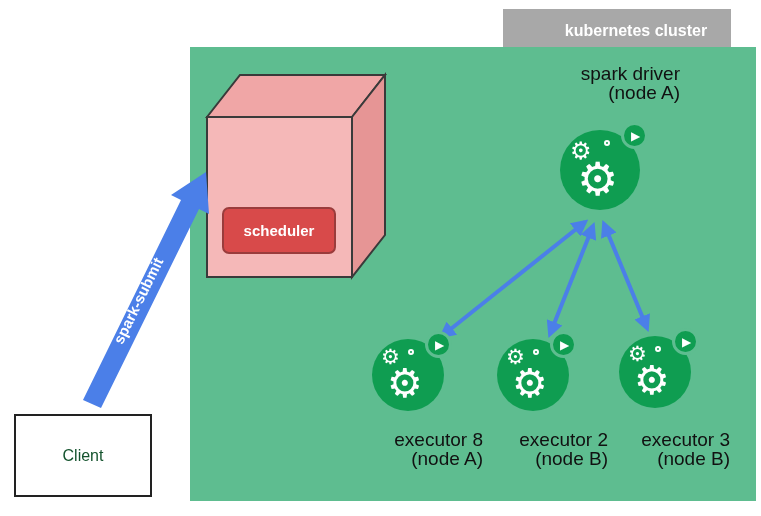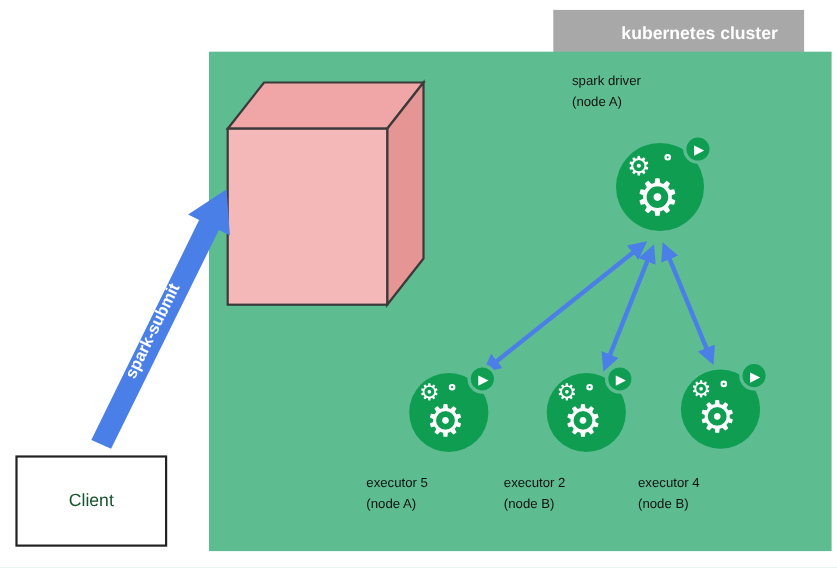--- a/index.html
+++ b/index.html
@@ -105,22 +105,22 @@
     color: #ffffff;
     font-style: normal;
     font-size: 12px;
     margin-left: 2px;
     font-family: "DejaVu Sans", sans-serif;
     line-height: 1;
   }
   
   .node-label {
     position: absolute;
-    text-align: left;
-    font-size: 12px;
+    text-align: right;
+    font-size: 19px;
     line-height: 19px;
     color: #111111;
   }
   .driver-label { left: 520px; top: 64px; width: 160px; }
   .exec1-label { left: 333px; top: 430px; width: 150px; }
   .exec2-label { left: 458px; top: 430px; width: 150px; }
   .exec3-label { left: 580px; top: 430px; width: 150px; }
   
   .client-box {
     position: absolute;
@@ -166,20 +166,21 @@
       <line x1="593" y1="226" x2="550" y2="334" marker-start="url(#arr)" marker-end="url(#arr)"></line>
       <line x1="604" y1="224" x2="647" y2="328" marker-start="url(#arr)" marker-end="url(#arr)"></line>
     </g>
 
     <g>
       <polygon points="101,408 199,209 209,214 206,172 171,195 181,200 83,400" style="fill: var(--accent-blue)"></polygon>
       <text class="svg-text" transform="translate(143,303) rotate(-64)" text-anchor="middle">spark-submit</text>
     </g>
   </svg>
 
+  <div class="cp-btn scheduler-btn">scheduler</div>
 
   <div class="node-label driver-label">
     <div>spark driver</div>
     <div>(node A)</div>
   </div>
 
   <div class="pod-icon pod-driver">
     <span class="gear gear-small">⚙</span>
     <span class="gear gear-large">⚙</span>
     <span class="gear-dot"></span>
@@ -207,29 +208,29 @@
   <div class="pod-icon pod-e3">
     <span class="gear gear-small">⚙</span>
     <span class="gear gear-large">⚙</span>
     <span class="gear-dot"></span>
     <span class="play-badge">
         <i class="play-glyph">▶</i>
       </span>
   </div>
 
   <div class="node-label exec1-label">
-    <div>executor 5</div>
+    <div>executor 8</div>
     <div>(node A)</div>
   </div>
   <div class="node-label exec2-label">
     <div>executor 2</div>
     <div>(node B)</div>
   </div>
   <div class="node-label exec3-label">
-    <div>executor 4</div>
+    <div>executor 3</div>
     <div>(node B)</div>
   </div>
 
   <div class="client-box">
     <span>Client</span>
   </div>
 
 </div>
 
 </body></html>

